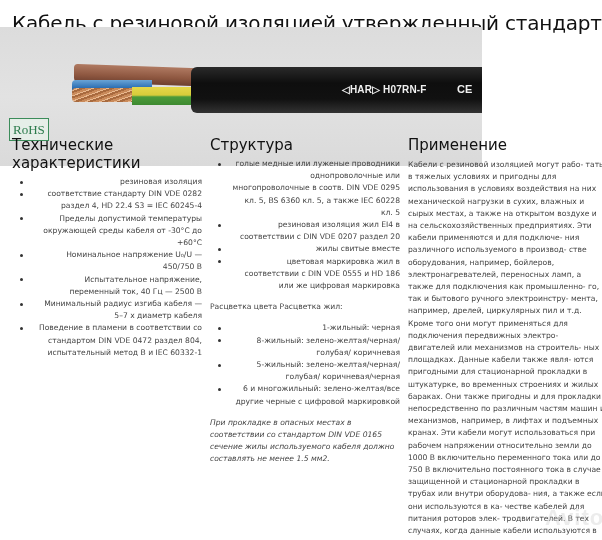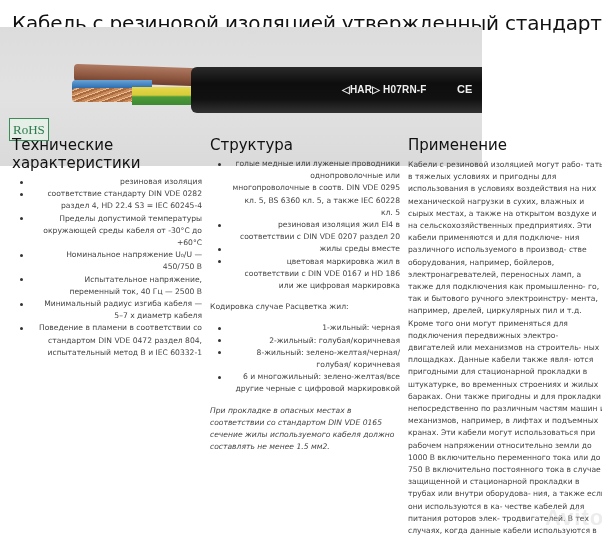--- a/index.html
+++ b/index.html
@@ -77,28 +77,28 @@
     <li>Минимальный радиус изгиба кабеля — 5–7 x диаметр кабеля</li>
     <li>Поведение в пламени в соответствии со стандартом DIN VDE 0472 раздел 804, испытательный метод В и IEC 60332-1</li>
   </ul>
 </section>
 
 <section class="col col2">
   <h2>Структура</h2>
   <ul>
     <li>голые медные или луженые проводники однопроволочные или многопроволочные в соотв. DIN VDE 0295 кл. 5, BS 6360 кл. 5, а также IEC 60228 кл. 5</li>
     <li>резиновая изоляция жил EI4 в соответствии с DIN VDE 0207 раздел 20</li>
-    <li>жилы среды вместе</li>
-    <li>цветовая маркировка жил в соответствии с DIN VDE 0167 и HD 186 или же цифровая маркировка</li>
+    <li>жилы свитые вместе</li>
+    <li>цветовая маркировка жил в соответствии с DIN VDE 0555 и HD 186 или же цифровая маркировка</li>
   </ul>
-  <p class="sub">Кодировка случае Расцветка жил:</p>
+  <p class="sub">Расцветка цвета Расцветка жил:</p>
   <ul class="colors">
     <li>1-жильный: черная</li>
-    <li>2-жильный: голубая/коричневая</li>
     <li>8-жильный: зелено-желтая/черная/голубая/ коричневая</li>
+    <li>5-жильный: зелено-желтая/черная/голубая/ коричневая/черная</li>
     <li>6 и многожильный: зелено-желтая/все другие черные с цифровой маркировкой</li>
   </ul>
   <p class="note">При прокладке в опасных местах в соответствии со стандартом DIN VDE 0165 сечение жилы используемого кабеля должно составлять не менее 1.5 мм2.</p>
 </section>
 
 <section class="col col3">
   <h2>Применение</h2>
   <p class="body">Кабели с резиновой изоляцией могут рабо- тать в тяжелых условиях и пригодны для использования в условиях воздействия на них механической нагрузки в сухих, влажных и сырых местах, а также на открытом воздухе и на сельскохозяйственных предприятиях. Эти кабели применяются и для подключе- ния различного используемого в производ- стве оборудования, например, бойлеров, электронагревателей, переносных ламп, а также для подключения как промышленно- го, так и бытового ручного электроинстру- мента, например, дрелей, циркулярных пил и т.д. Кроме того они могут применяться для подключения передвижных электро- двигателей или механизмов на строитель- ных площадках. Данные кабели также явля- ются пригодными для стационарной прокладки в штукатурке, во временных строениях и жилых бараках. Они также пригодны и для прокладки непосредственно по различным частям машин и механизмов, например, в лифтах и подъемных кранах. Эти кабели могут использоваться при рабочем напряжении относительно земли до 1000 В включительно переменного тока или до 750 В включительно постоянного тока в случае защищенной и стационарной прокладки в трубах или внутри оборудова- ния, а также если они используются в ка- честве кабелей для питания роторов элек- тродвигателей. В тех случаях, когда данные кабели используются в железнодорожных вагонах, допускается рабочее постоянное напряжение относительно земли до 900 В включительно.</p>
 </section>
 

